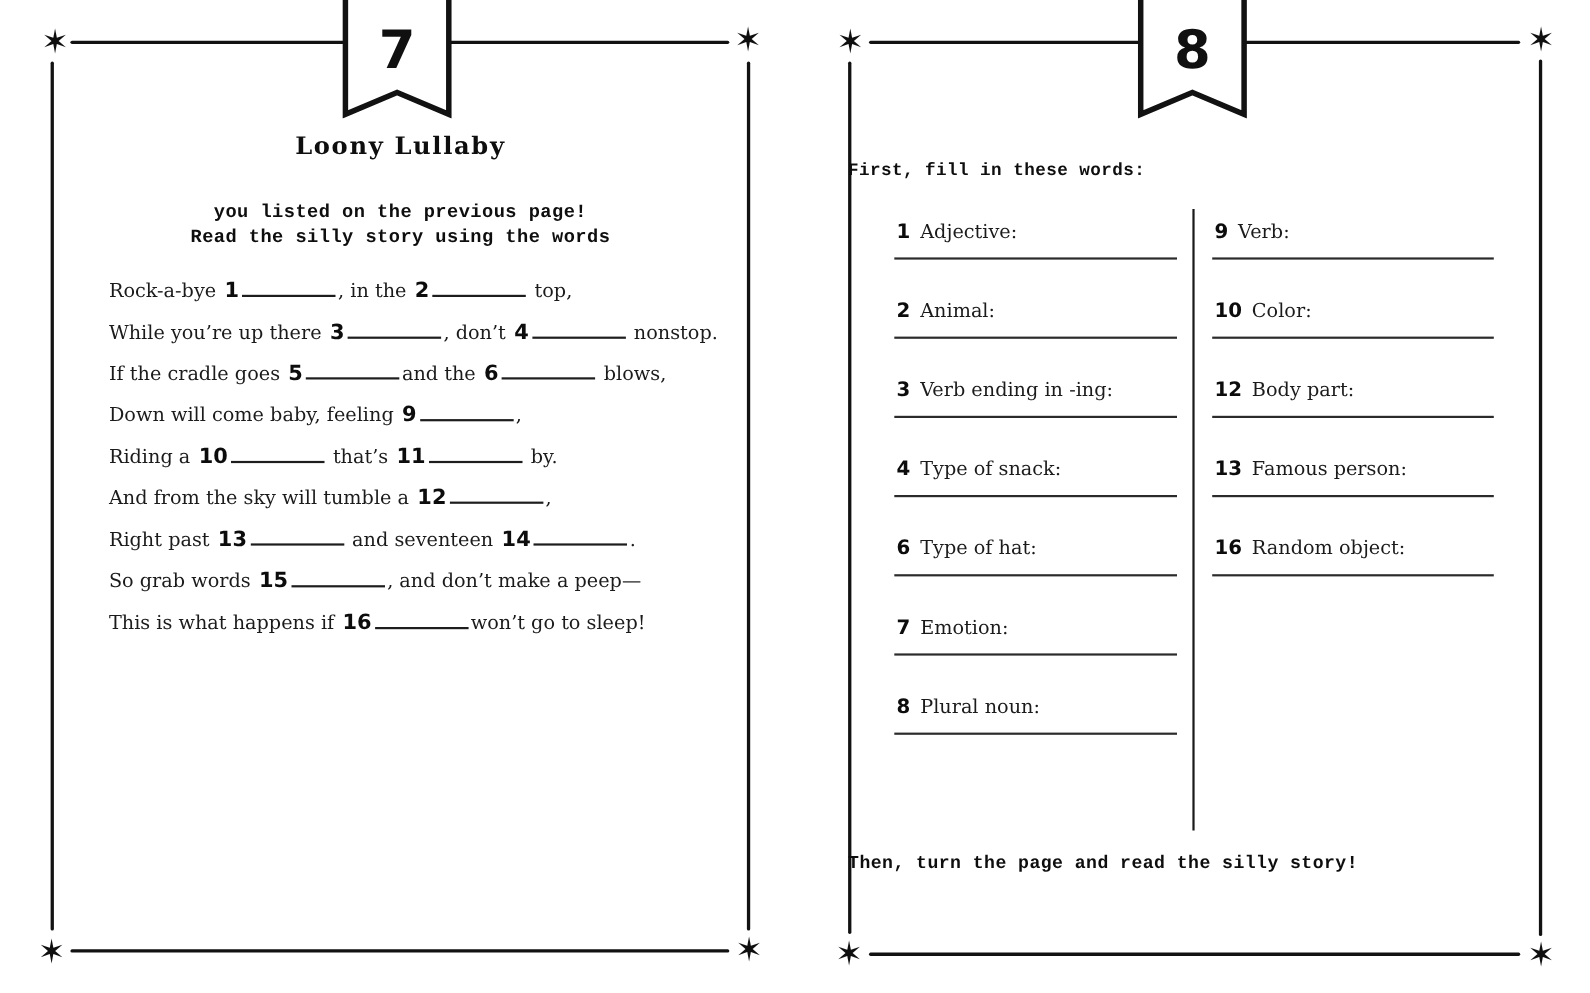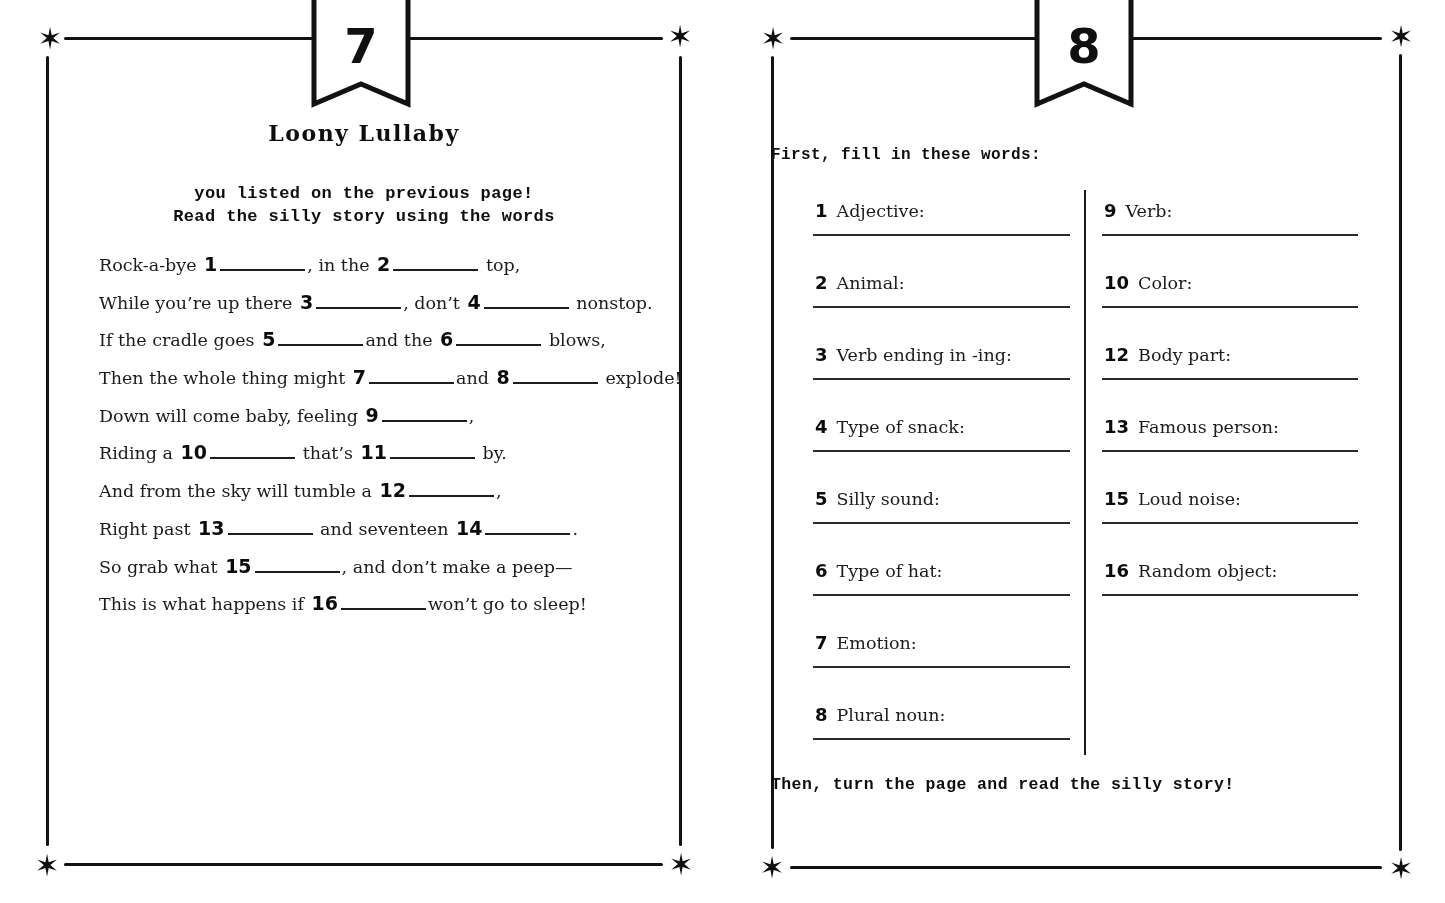--- a/index.html
+++ b/index.html
@@ -107,26 +107,25 @@
 
     <div class="subtitle">
       <div>you listed on the previous page!</div>
       <div>Read the silly story using the words</div>
     </div>
 
     <div class="story">
         <div class="story-line"><span>Rock-a-bye </span><span class="story-num">1</span><span class="story-blank"></span><span>, in the </span><span class="story-num">2</span><span class="story-blank"></span><span> top,</span></div>
         <div class="story-line"><span>While you’re up there </span><span class="story-num">3</span><span class="story-blank"></span><span>, don’t </span><span class="story-num">4</span><span class="story-blank"></span><span> nonstop.</span></div>
         <div class="story-line"><span>If the cradle goes </span><span class="story-num">5</span><span class="story-blank"></span><span>and the </span><span class="story-num">6</span><span class="story-blank"></span><span> blows,</span></div>
-        <div class="story-line"><span>Then the whole thing might </span><span class="story-num">7</span><span class="story-blank"></span><span>and </span><span class="story-num">8</span><span class="story-blank"></span><span> explode!</span></div>
         <div class="story-line"><span>Down will come baby, feeling </span><span class="story-num">9</span><span class="story-blank"></span><span>,</span></div>
         <div class="story-line"><span>Riding a </span><span class="story-num">10</span><span class="story-blank"></span><span> that’s </span><span class="story-num">11</span><span class="story-blank"></span><span> by.</span></div>
         <div class="story-line"><span>And from the sky will tumble a </span><span class="story-num">12</span><span class="story-blank"></span><span>,</span></div>
         <div class="story-line"><span>Right past </span><span class="story-num">13</span><span class="story-blank"></span><span> and seventeen </span><span class="story-num">14</span><span class="story-blank"></span><span>.</span></div>
-        <div class="story-line"><span>So grab what </span><span class="story-num">15</span><span class="story-blank"></span><span>, and don’t make a peep—</span></div>
+        <div class="story-line"><span>So grab words </span><span class="story-num">15</span><span class="story-blank"></span><span>, and don’t make a peep—</span></div>
         <div class="story-line"><span>This is what happens if </span><span class="story-num">16</span><span class="story-blank"></span><span>won’t go to sleep!</span></div>
       </div>
   </div>
 
   <div>
 
     <div class="hline" style="left:790px; top:37px;  width:592px;"></div>
     <div class="hline" style="left:790px; top:866px; width:592px;"></div>
     <div class="vline" style="left:771px;  top:56px; height:793px;"></div>
     <div class="vline" style="left:1399px; top:54px; height:797px;"></div>
@@ -155,24 +154,20 @@
         </div>
         <div class="form-item">
           <div class="form-label"><span class="form-num">3</span><span>Verb ending in -ing:</span></div>
           <div class="form-underline"></div>
         </div>
         <div class="form-item">
           <div class="form-label"><span class="form-num">4</span><span>Type of snack:</span></div>
           <div class="form-underline"></div>
         </div>
         <div class="form-item">
-          <div class="form-label"><span class="form-num">5</span><span>Silly sound:</span></div>
-          <div class="form-underline"></div>
-        </div>
-        <div class="form-item">
           <div class="form-label"><span class="form-num">6</span><span>Type of hat:</span></div>
           <div class="form-underline"></div>
         </div>
         <div class="form-item">
           <div class="form-label"><span class="form-num">7</span><span>Emotion:</span></div>
           <div class="form-underline"></div>
         </div>
         <div class="form-item">
           <div class="form-label"><span class="form-num">8</span><span>Plural noun:</span></div>
           <div class="form-underline"></div>
@@ -190,24 +185,20 @@
         </div>
         <div class="form-item">
           <div class="form-label"><span class="form-num">12</span><span>Body part:</span></div>
           <div class="form-underline"></div>
         </div>
         <div class="form-item">
           <div class="form-label"><span class="form-num">13</span><span>Famous person:</span></div>
           <div class="form-underline"></div>
         </div>
         <div class="form-item">
-          <div class="form-label"><span class="form-num">15</span><span>Loud noise:</span></div>
-          <div class="form-underline"></div>
-        </div>
-        <div class="form-item">
           <div class="form-label"><span class="form-num">16</span><span>Random object:</span></div>
           <div class="form-underline"></div>
         </div>
       </div>
 
     <div class="footer8">Then, turn the page and read the silly story!</div>
   </div>
 
 </div>
 

